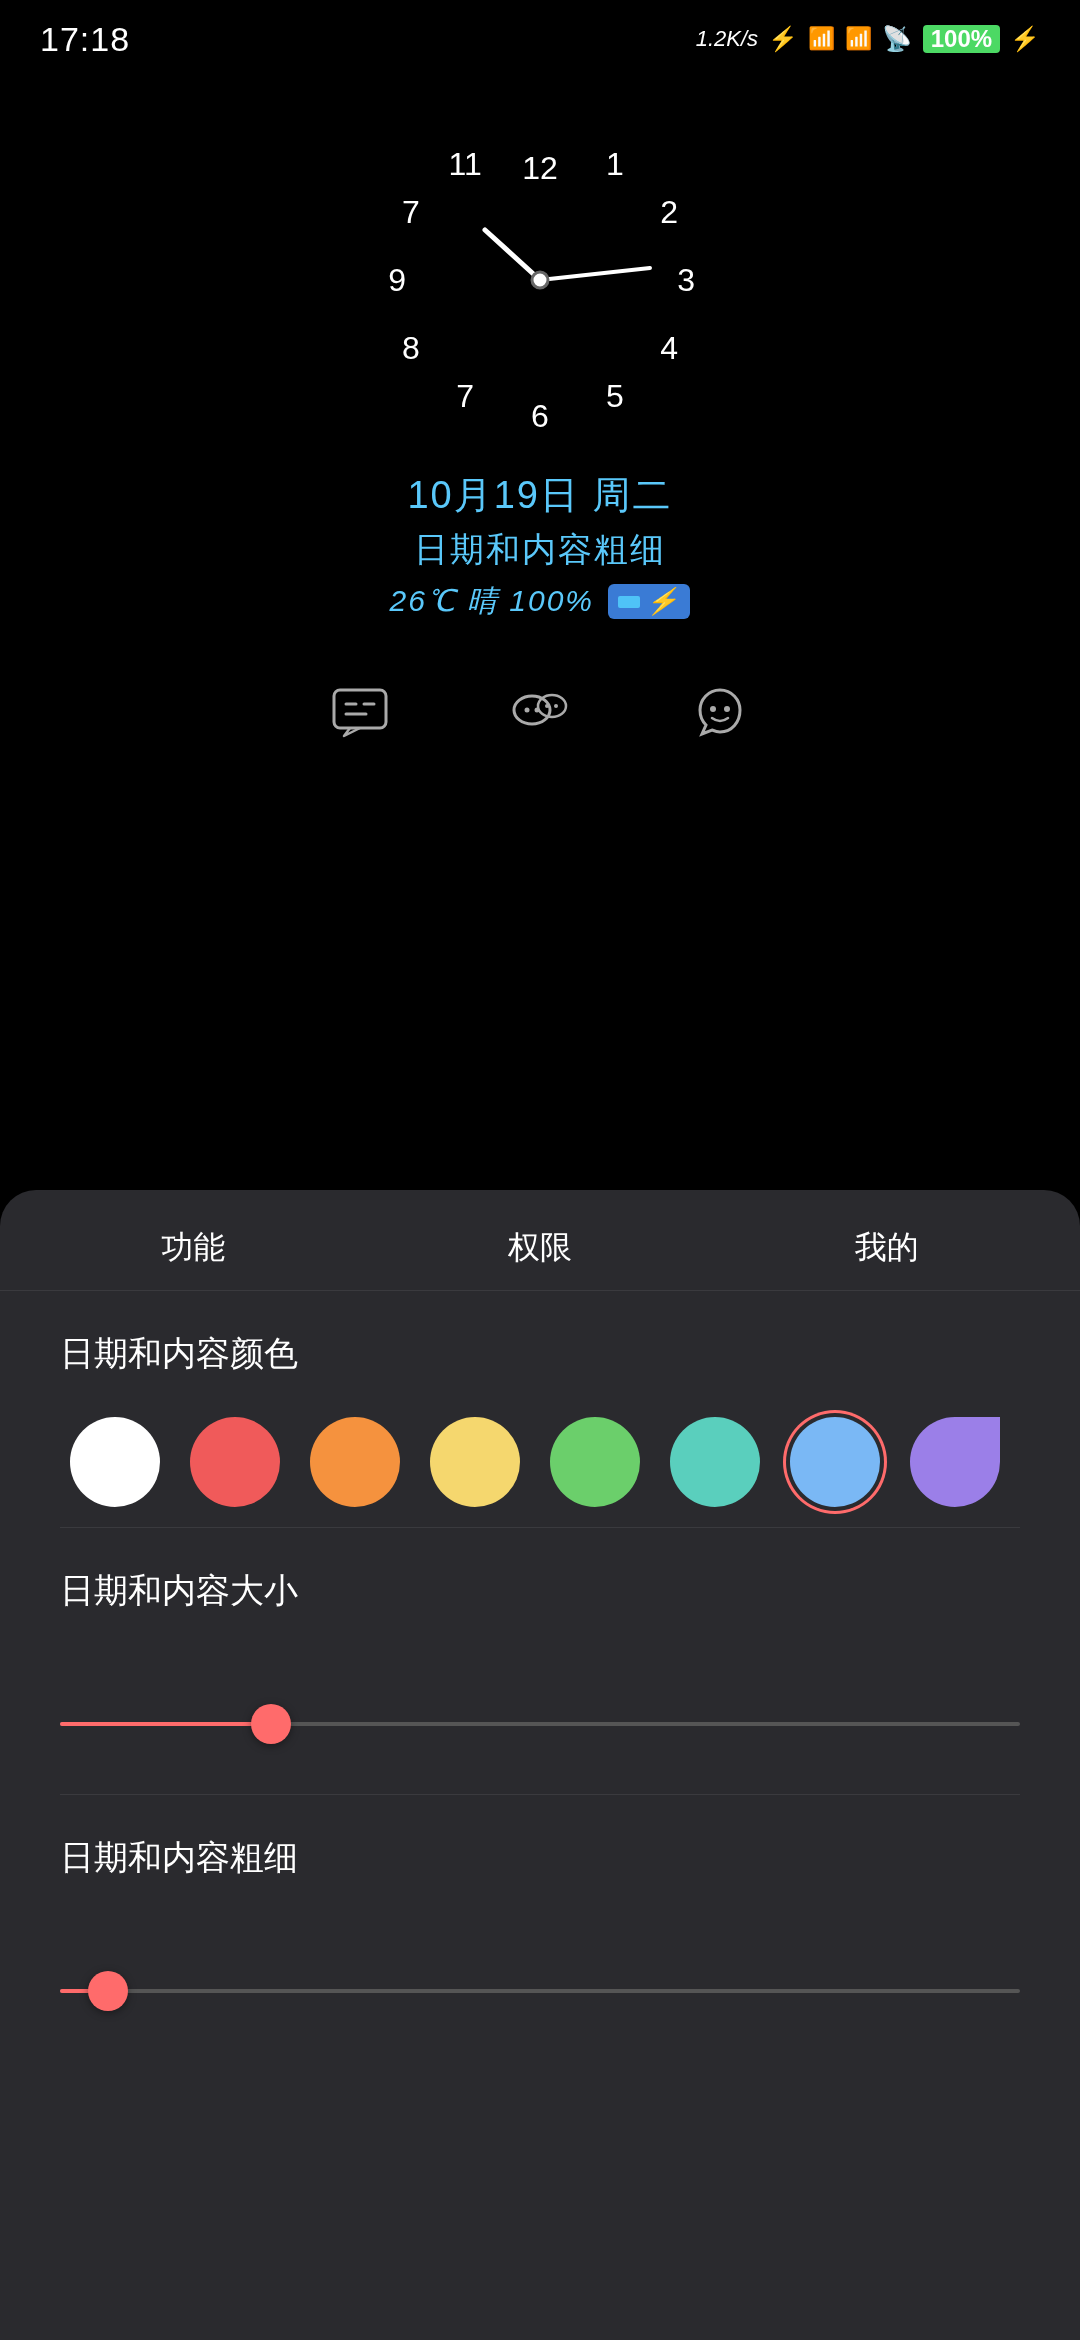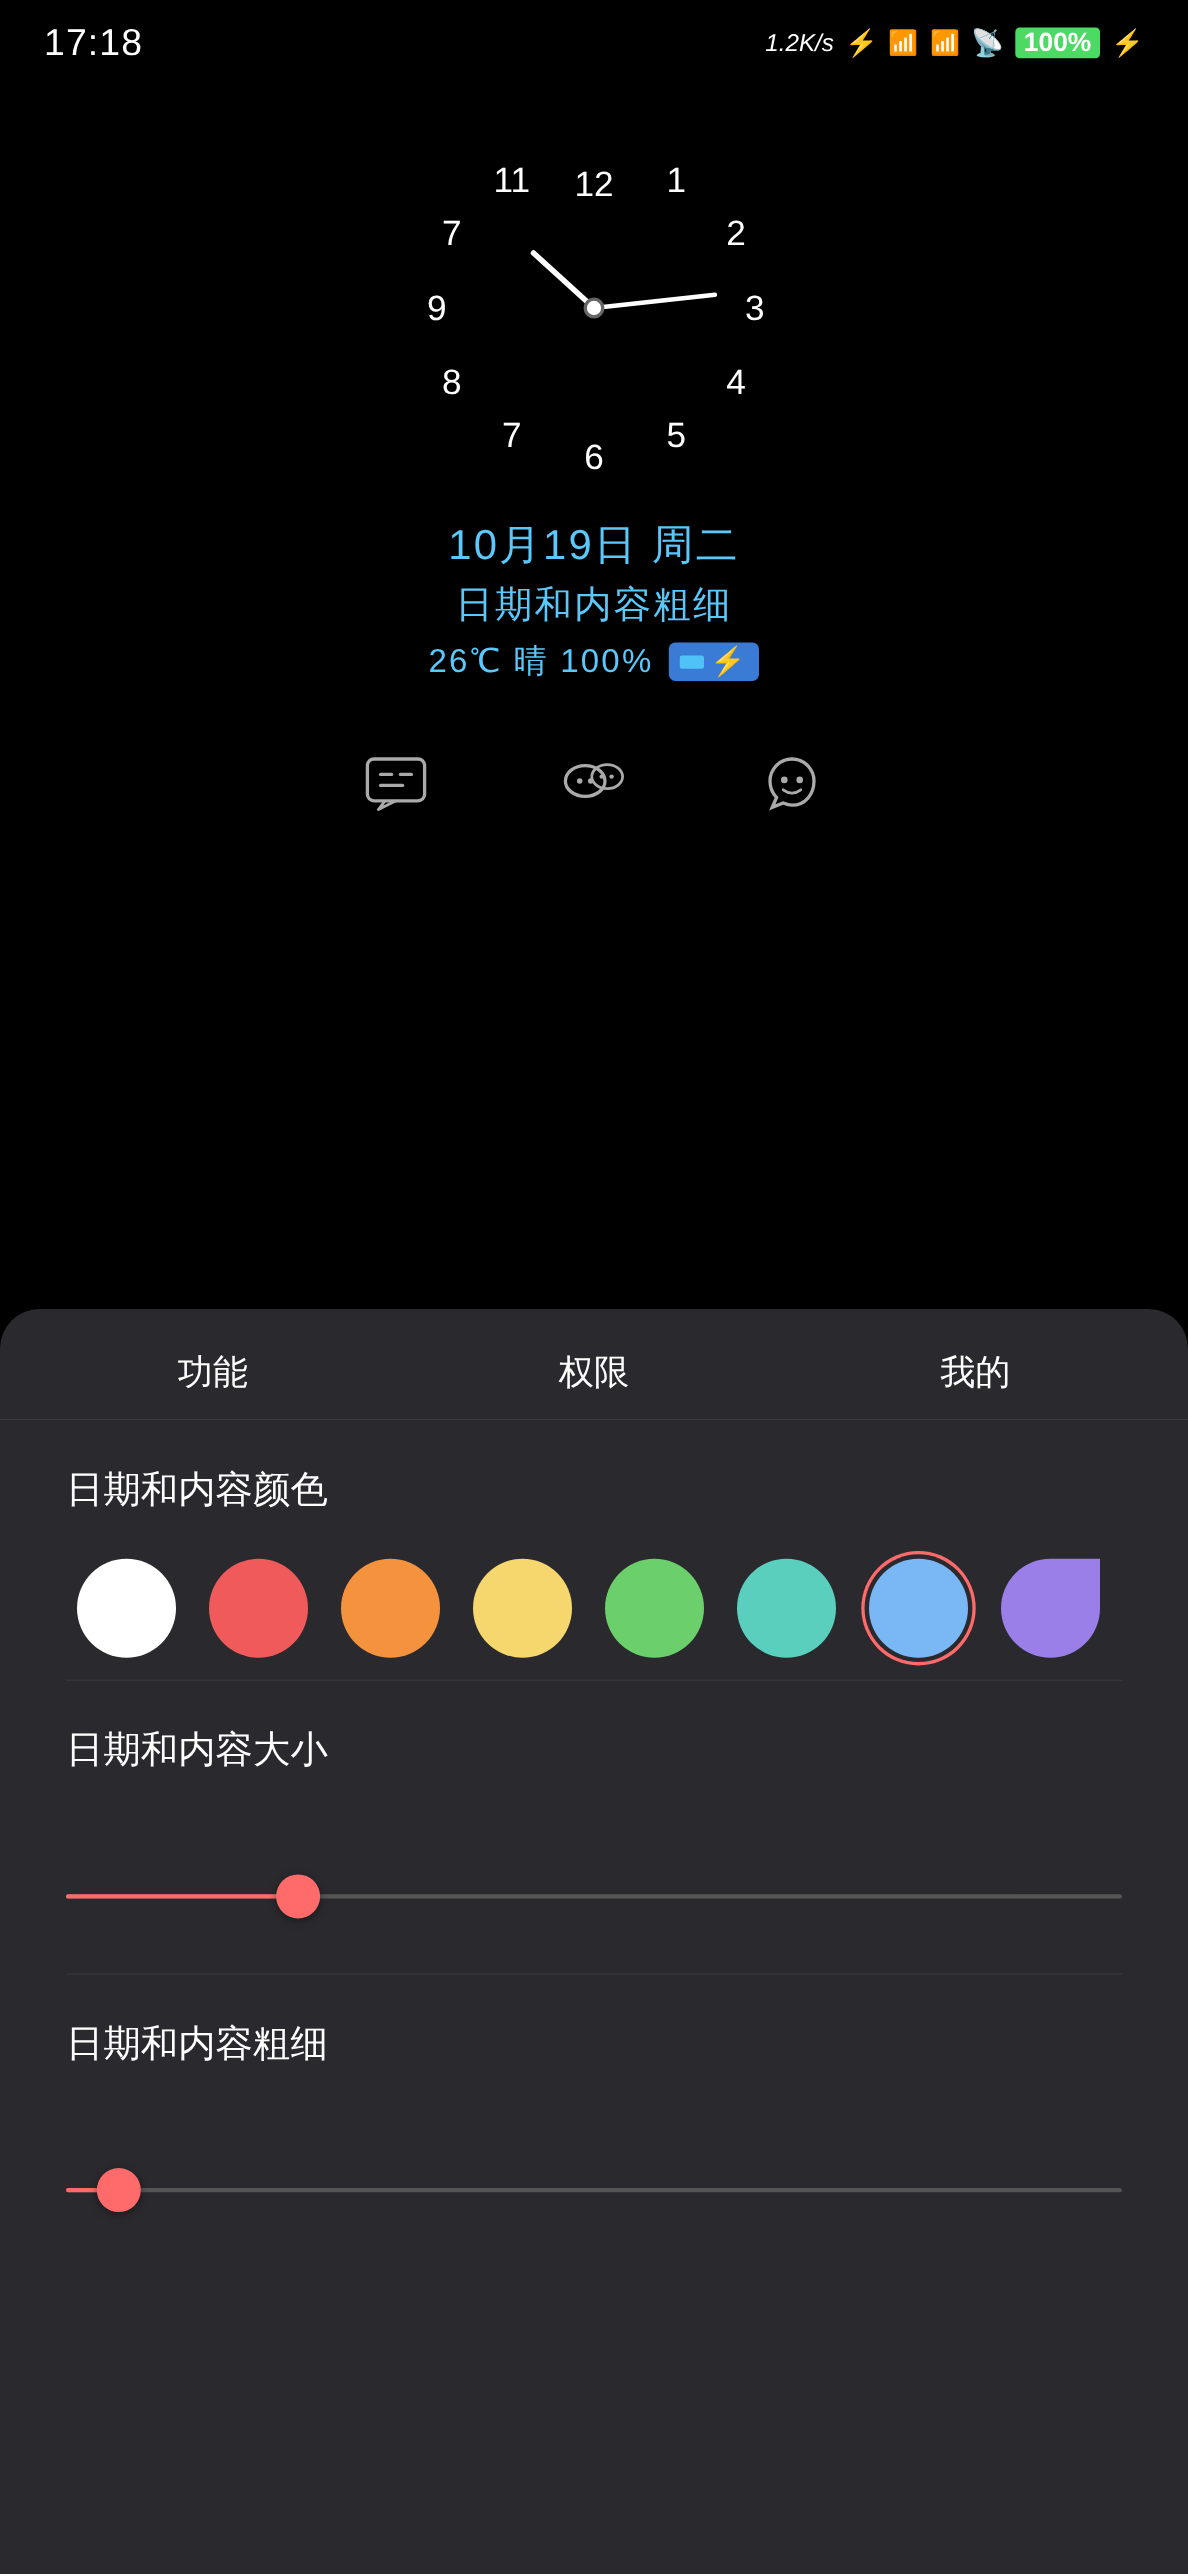--- a/index.html
+++ b/index.html
@@ -98,20 +98,21 @@
     }
     .weather-row {
       color: #5ac8fa;
       font-size: 30px;
       margin-top: 8px;
       letter-spacing: 2px;
       display: flex;
       align-items: center;
       justify-content: center;
       gap: 14px;
+      font-style: italic;
     }
     .battery-widget {
       display: inline-flex;
       align-items: center;
       background: #3a7bd5;
       border-radius: 6px;
       padding: 2px 10px;
       font-size: 26px;
       color: #fff;
       gap: 6px;

